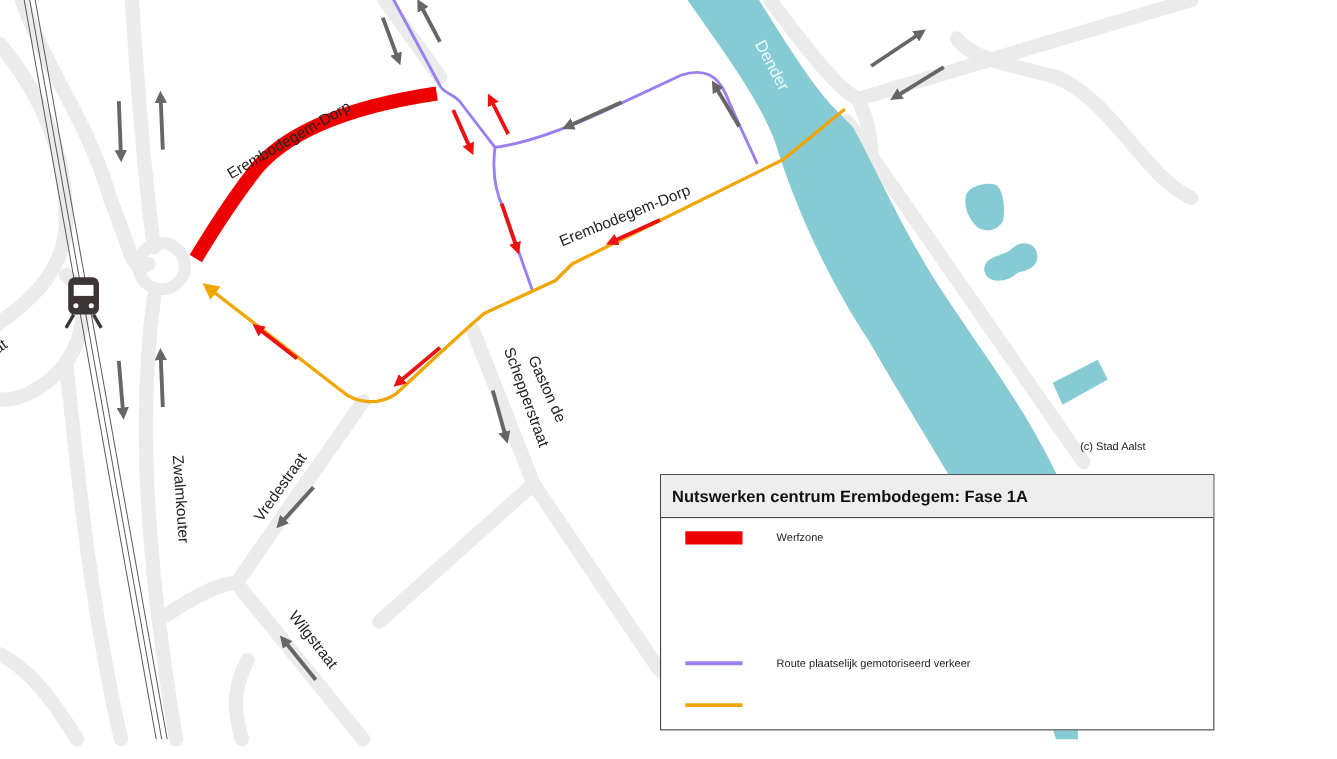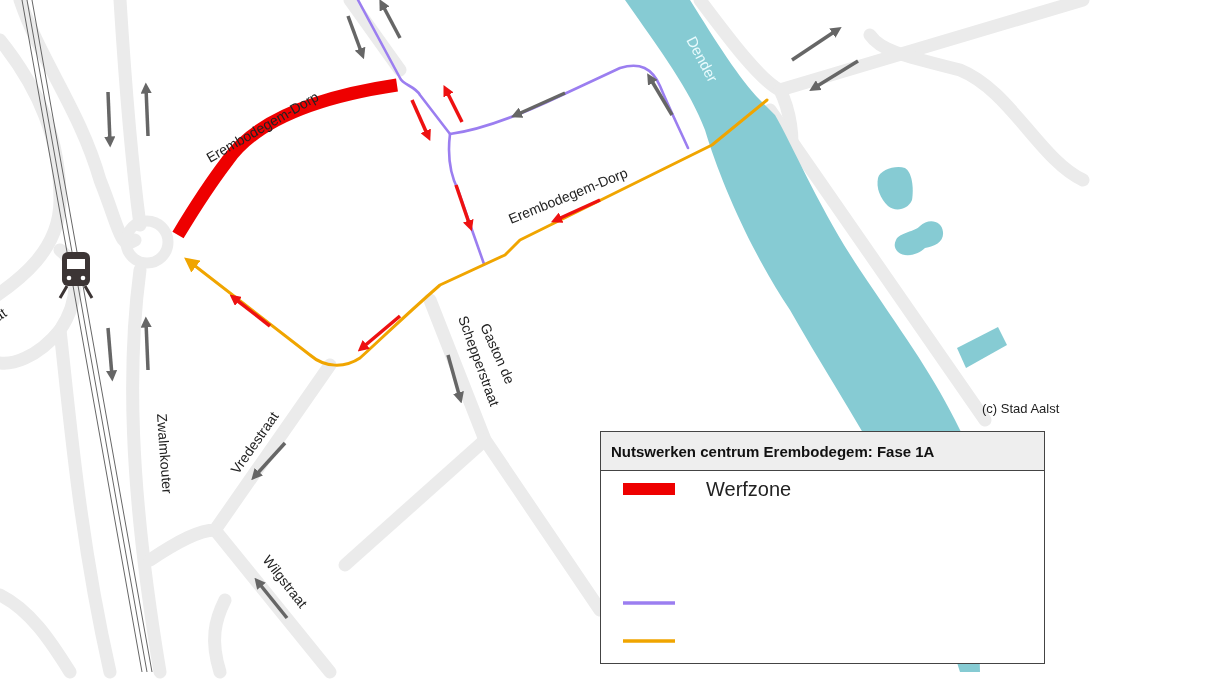--- a/index.html
+++ b/index.html
@@ -1,24 +1,24 @@
 <!DOCTYPE html>
 <html><head>
 <meta charset="utf-8">
 <style>
   html,body{margin:0;padding:0;background:#ffffff;}
   body{width:1215px;height:690px;position:relative;overflow:hidden;font-family:"Liberation Sans",sans-serif;}
   #map{position:absolute;left:0;top:0;width:1215px;height:690px;}
   .lbl{font-family:"Liberation Sans",sans-serif;fill:#222;}
-  #legend{position:absolute;left:600px;top:431px;width:445px;height:233px;background:#fff;border:1.5px solid #444;box-sizing:border-box;}
+  #legend{position:absolute;left:600px;top:431px;width:504px;height:233px;background:#fff;border:1.5px solid #444;box-sizing:border-box;}
   #legend .hdr{height:38px;background:#eeeeee;border-bottom:1.5px solid #444;display:flex;align-items:center;padding-left:10px;font-weight:bold;font-size:15px;color:#111;}
   #legend .row{position:absolute;left:0;height:38px;width:100%;display:flex;align-items:center;}
   #legend .sym{position:absolute;left:20px;width:56px;height:20px;}
-  #legend .txt{position:absolute;left:105px;font-size:20px;color:#222;}
-  #copyright{position:absolute;left:982px;top:401px;font-size:13px;color:#222;}
+  #legend .txt{position:absolute;left:105px;font-size:10px;color:#222;}
+  #copyright{position:absolute;left:982px;top:401px;font-size:10px;color:#222;}
 </style>
 </head>
 <body>
 
 <svg id="map" viewBox="0 0 1215 690" xmlns="http://www.w3.org/2000/svg">
   <defs>
     <marker id="ahGray" viewBox="0 0 10 10" refX="5" refY="5" markerWidth="3.2" markerHeight="3.2" orient="auto-start-reverse">
       <path d="M0,0 L10,5 L0,10 z" fill="#666"></path>
     </marker>
     <marker id="ahRed" viewBox="0 0 10 10" refX="5" refY="5" markerWidth="3.2" markerHeight="3.2" orient="auto-start-reverse">
@@ -127,19 +127,20 @@
   <div class="row" style="top:38px">
     <svg class="sym" viewBox="0 0 56 20">
         <rect x="2" y="4" width="52" height="12" fill="#ee0000"></rect>
       </svg>
     <span class="txt">Werfzone</span>
   </div>
   <div class="row" style="top:152px">
     <svg class="sym" viewBox="0 0 56 20">
         <line x1="2" y1="10" x2="54" y2="10" stroke="#9b7ef0" stroke-width="3.5"></line>
       </svg>
+    <span class="txt">Route plaatselijk gemotoriseerd verkeer</span>
   </div>
   <div class="row" style="top:190px">
     <svg class="sym" viewBox="0 0 56 20">
         <line x1="2" y1="10" x2="54" y2="10" stroke="#f0a500" stroke-width="3.5"></line>
       </svg>
   </div>
 </div>
 
 </body></html>

